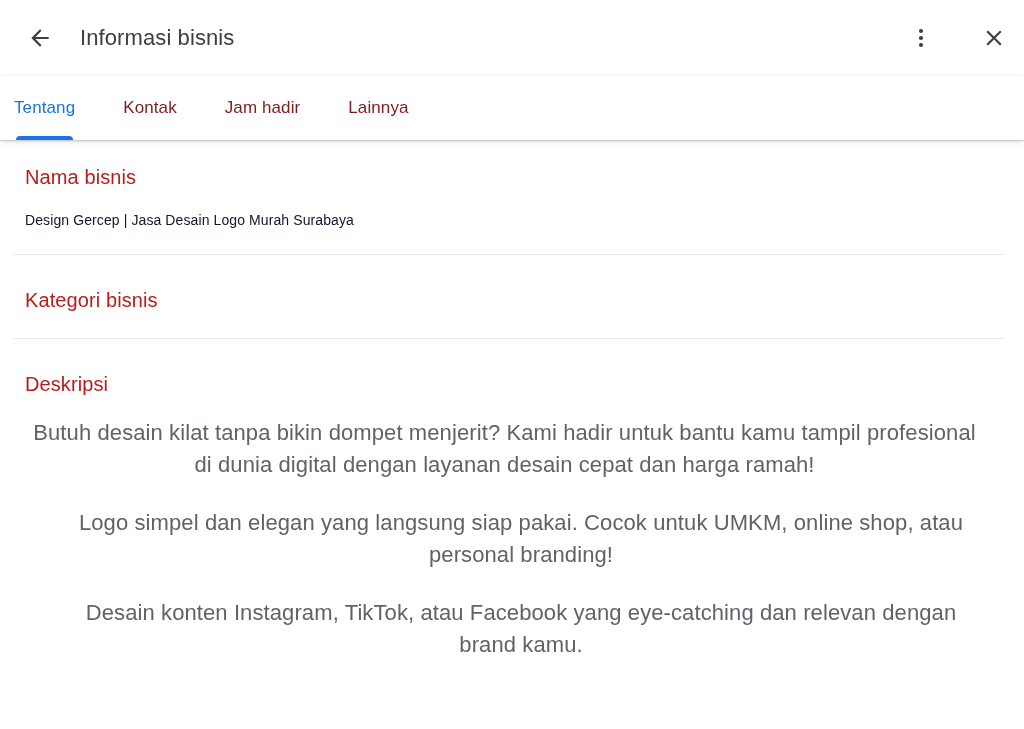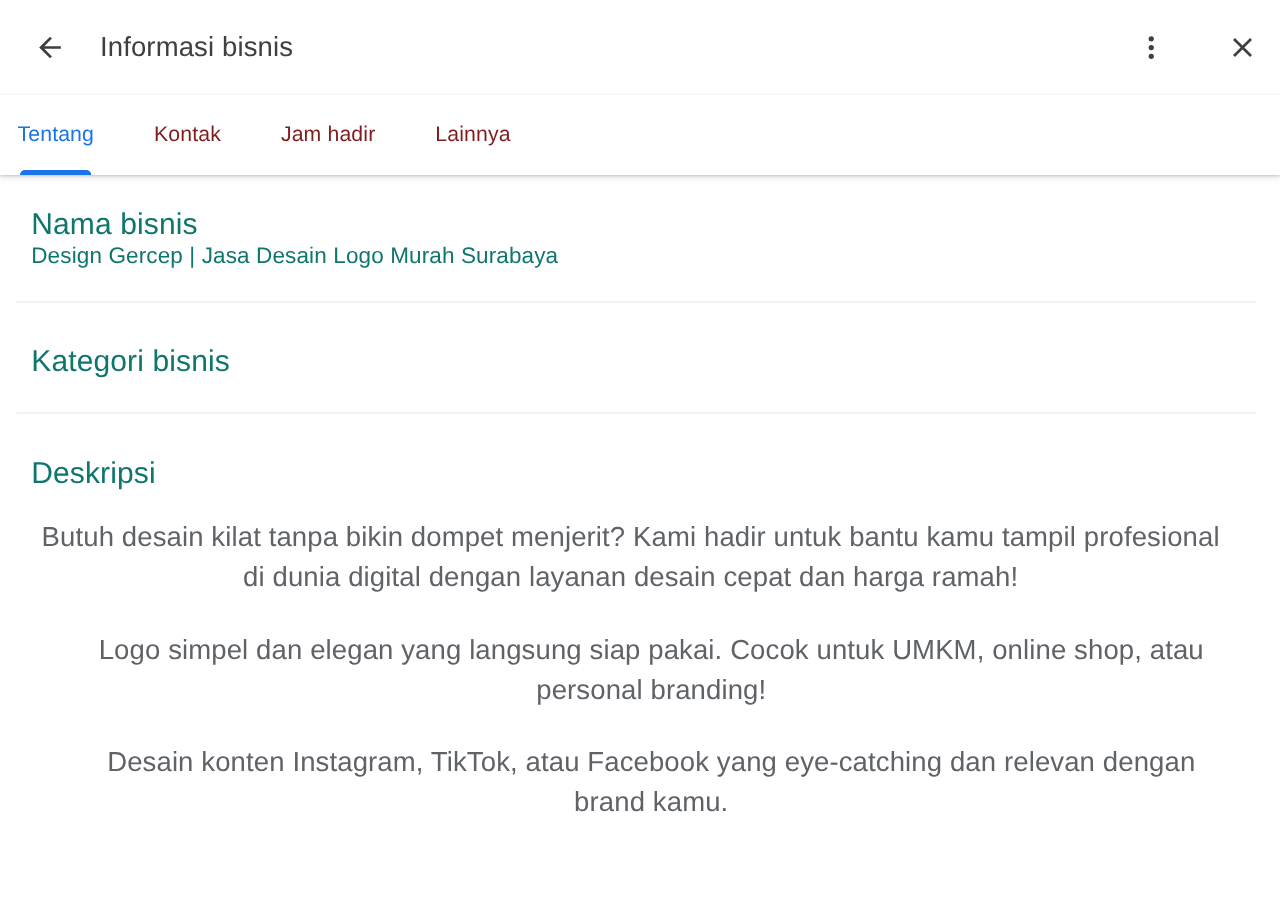--- a/index.html
+++ b/index.html
@@ -71,28 +71,29 @@
 
   
   .content {
     background: #fff;
   }
   .section {
     padding: 34px 40px 26px 25px;
   }
   .section.first { padding-top: 26px; }
   .section-heading {
-    font-size: 24px;
-    color: #0f766e;
+    font-size: 20px;
+    color: #b91c1c;
     font-weight: 400;
     letter-spacing: 0.1px;
   }
   .section-value {
-    font-size: 18px;
-    color: #0f766e;
+    margin-top: 23px;
+    font-size: 14px;
+    color: #0f172a;
     letter-spacing: 0.1px;
   }
   .divider {
     height: 1px;
     background: #e8eaed;
     margin: 0 19px 0 13px;
   }
   .description p {
     margin-top: 21px;
     margin-bottom: 0;

